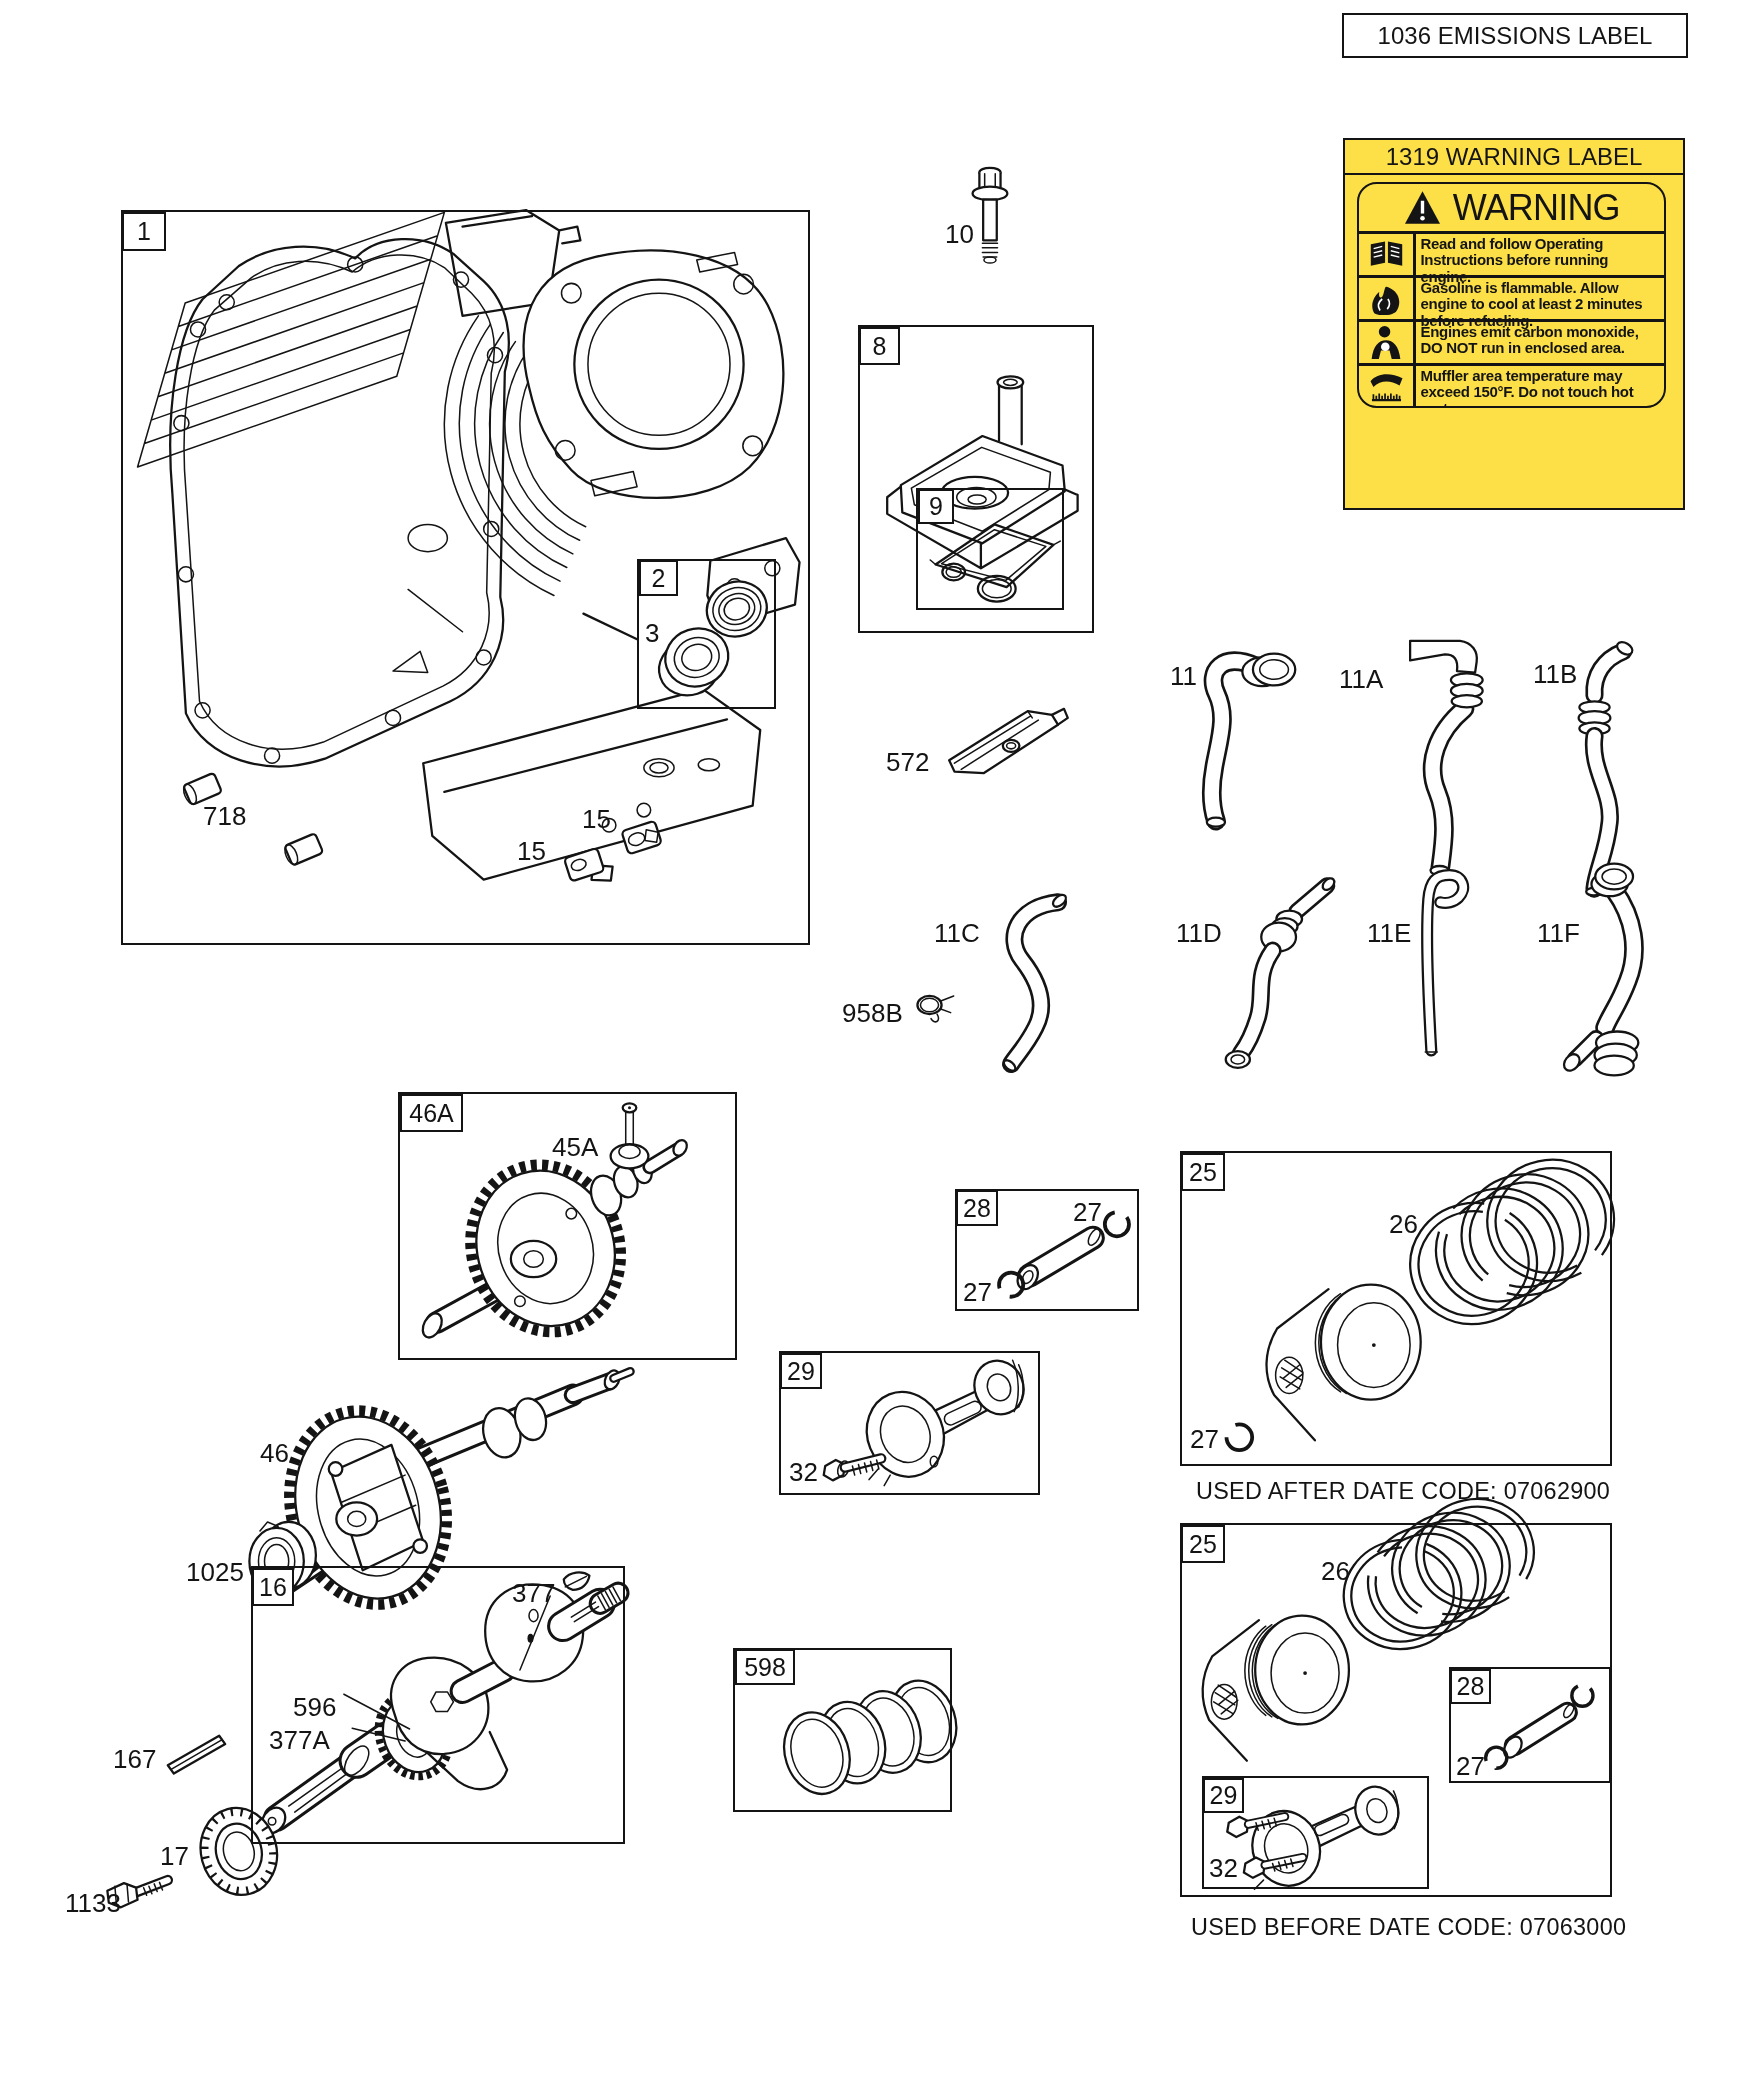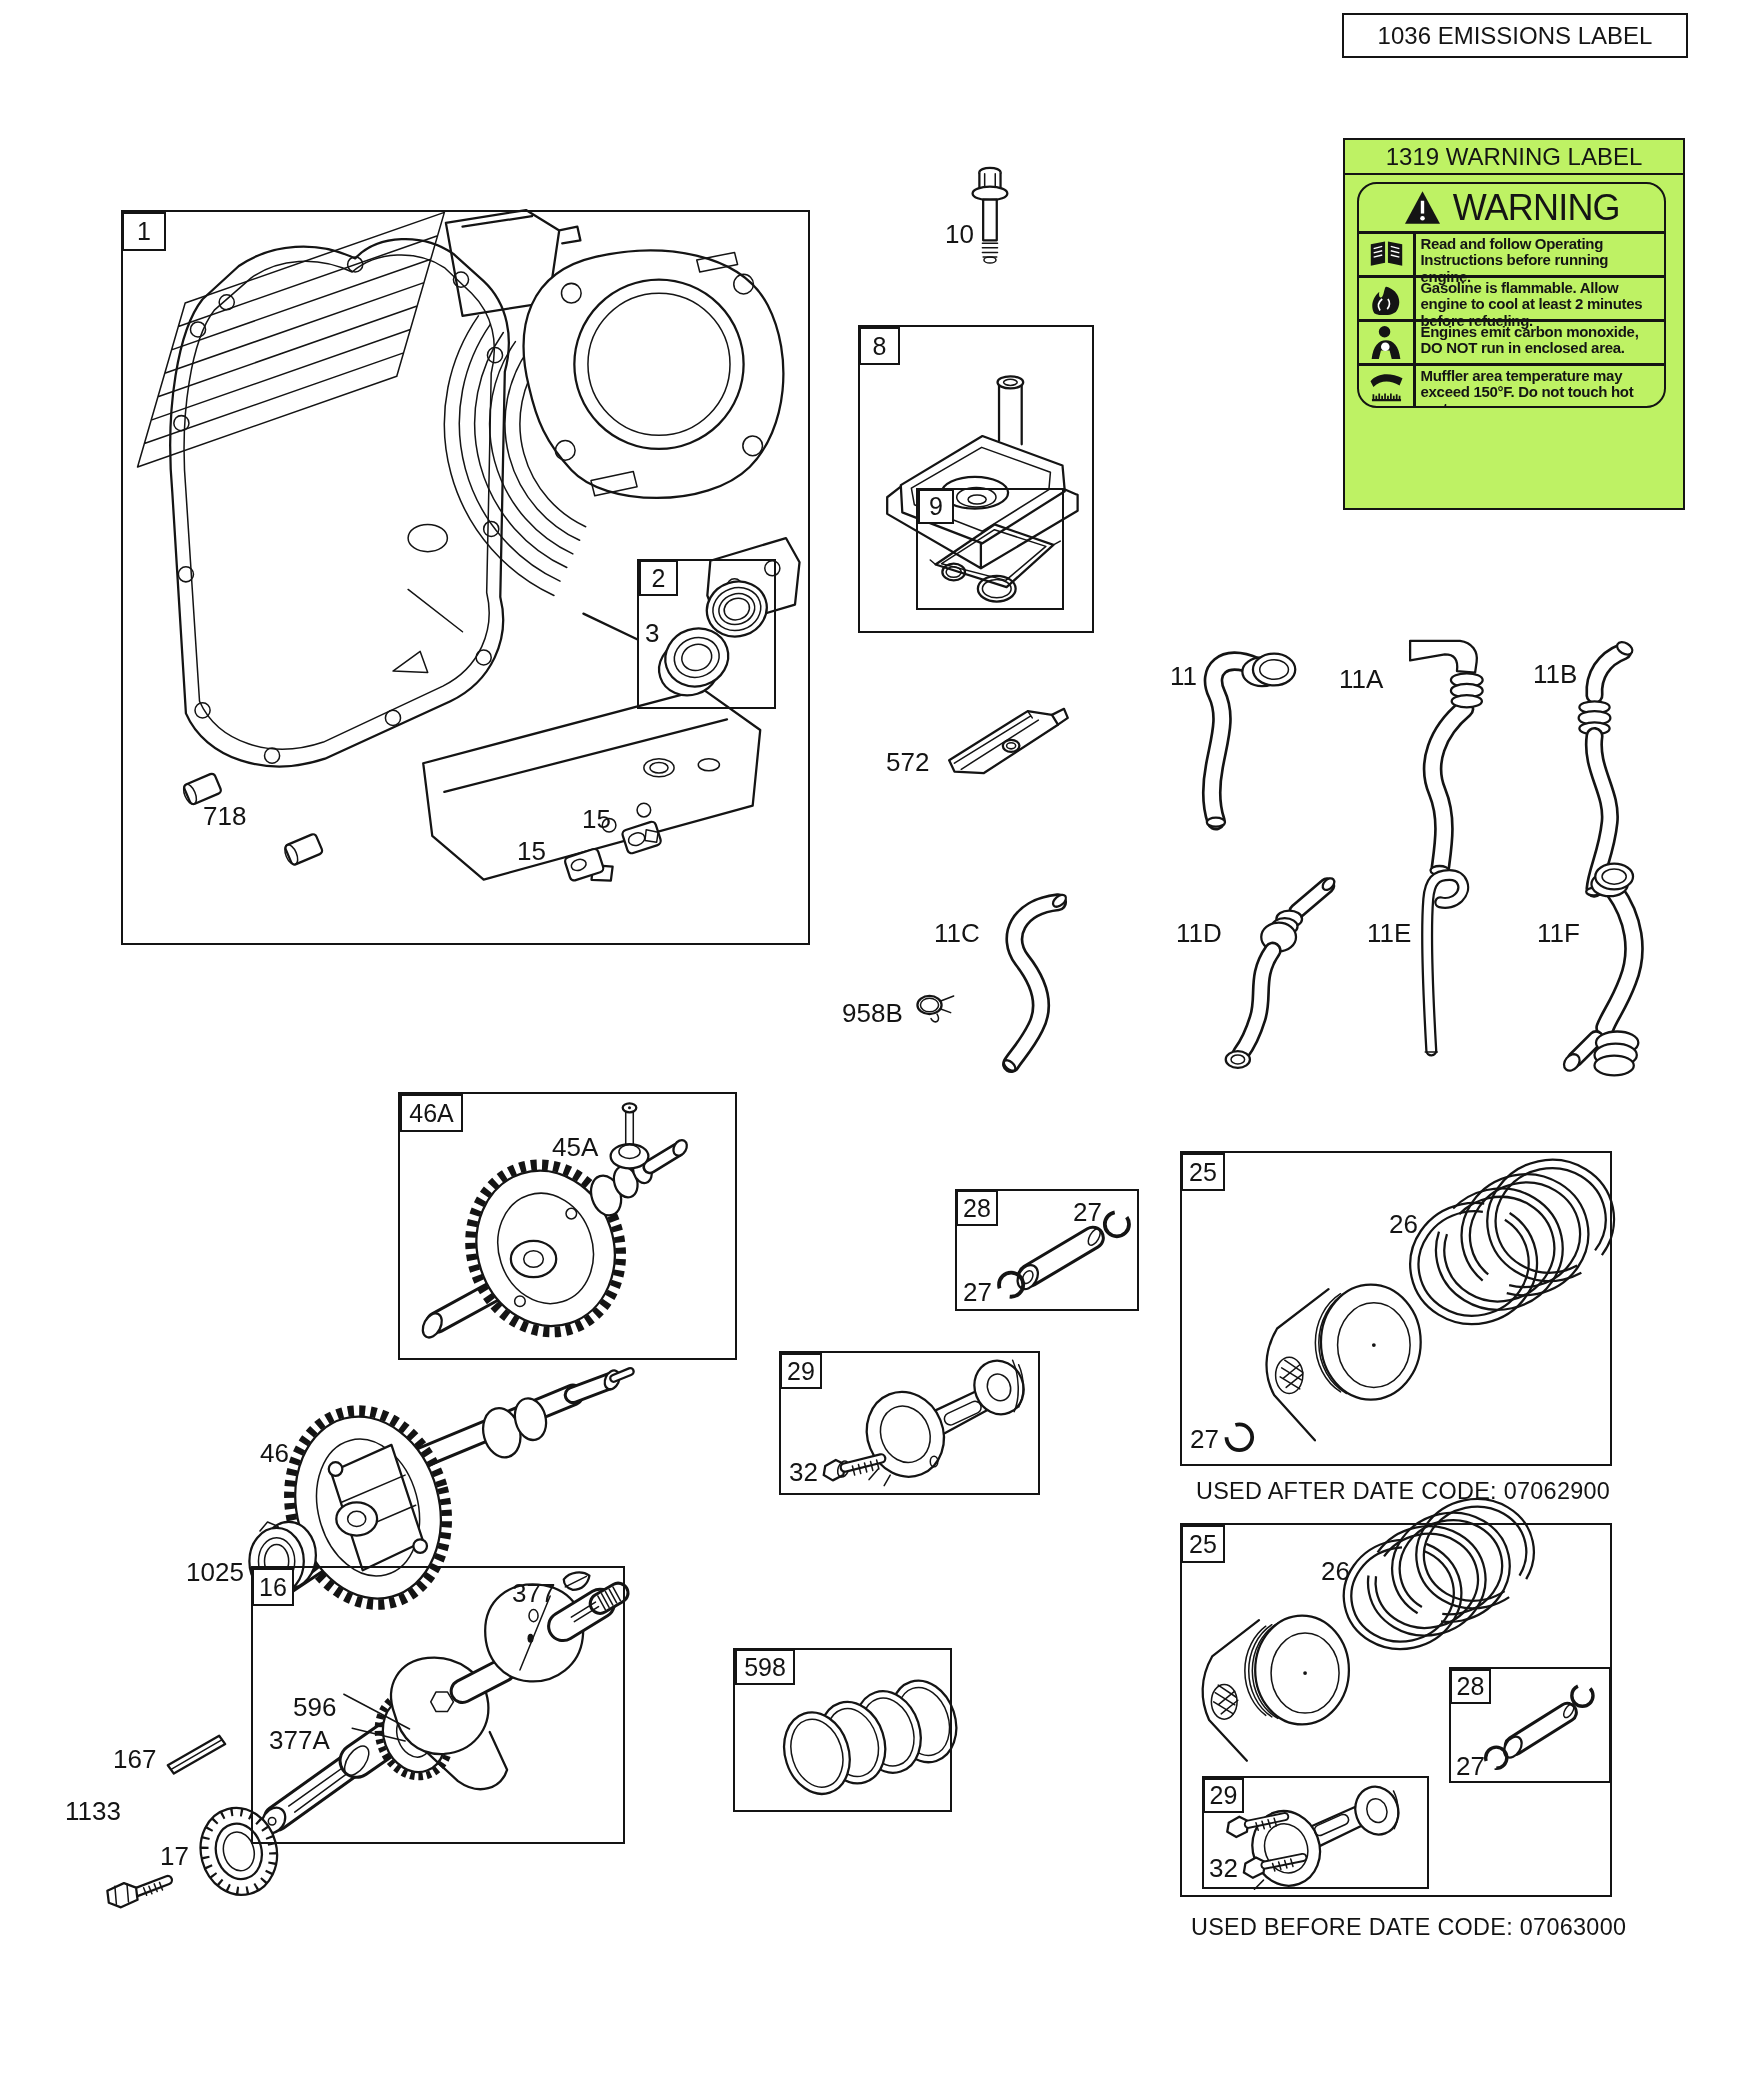--- a/index.html
+++ b/index.html
@@ -10,21 +10,21 @@
   .sw{fill:#fff;stroke:#141414;stroke-width:3;stroke-linejoin:round}
   .th{stroke-width:2}
   .t1{fill:none;stroke:#141414;stroke-linecap:round}
   .t2{fill:none;stroke:#fff;stroke-linecap:round}
   .pl{position:absolute;font-size:26px;white-space:nowrap}
   .tag{position:absolute;border:2.3px solid #141414;background:#fff;display:flex;
        align-items:center;justify-content:center;font-size:25px;box-sizing:border-box}
   .pbox{position:absolute;border:2.3px solid #141414;box-sizing:border-box}
   .refbox{position:absolute;border:2.3px solid #141414;display:flex;align-items:center;
           justify-content:center;font-size:24px;box-sizing:border-box;background:#fff}
-  .wbox{position:absolute;border:2.3px solid #141414;box-sizing:border-box;background:#bef264}
+  .wbox{position:absolute;border:2.3px solid #141414;box-sizing:border-box;background:#fde047}
   .wtitle{height:33px;border-bottom:2.3px solid #141414;display:flex;align-items:center;
           justify-content:center;font-size:24px}
   .wlabel{position:absolute;left:12px;top:42px;width:309px;height:226px;
           border:2.3px solid #141414;border-radius:19.7px;box-sizing:border-box;overflow:hidden}
   .whead{height:47px;display:flex;align-items:center;justify-content:center;gap:10.6px}
   .whead span{font-size:36px;font-weight:400;letter-spacing:-0.8px}
   .wrow{display:flex;border-top:3px solid #141414;height:44px;box-sizing:border-box}
   .wicon{width:54px;border-right:3px solid #141414;display:flex;align-items:center;
          justify-content:center;flex:0 0 54px}
   .wtext{flex:1;display:flex;padding:1.5px 4.5px;font-size:15px;
@@ -575,21 +575,21 @@
 <div class="pl" style="left:1537px;top:918px">11F</div>
 <div class="pl" style="left:842px;top:998px">958B</div>
 <div class="pl" style="left:552px;top:1132px">45A</div>
 <div class="pl" style="left:260px;top:1438px">46</div>
 <div class="pl" style="left:186px;top:1557px">1025</div>
 <div class="pl" style="left:512px;top:1578px">377</div>
 <div class="pl" style="left:293px;top:1692px">596</div>
 <div class="pl" style="left:269px;top:1725px">377A</div>
 <div class="pl" style="left:113px;top:1744px">167</div>
 <div class="pl" style="left:160px;top:1841px">17</div>
-<div class="pl" style="left:65px;top:1796px">1133</div>
+<div class="pl" style="left:65px;top:1888px">1133</div>
 <div class="pl" style="left:1073px;top:1197px">27</div>
 <div class="pl" style="left:963px;top:1277px">27</div>
 <div class="pl" style="left:789px;top:1457px">32</div>
 <div class="pl" style="left:1389px;top:1209px">26</div>
 <div class="pl" style="left:1190px;top:1424px">27</div>
 <div class="pl" style="left:1321px;top:1556px">26</div>
 <div class="pl" style="left:1456px;top:1751px">27</div>
 <div class="pl" style="left:1209px;top:1853px">32</div>
 
 <div class="datenote" style="left:1196px;top:1478px">USED AFTER DATE CODE:  07062900</div>

